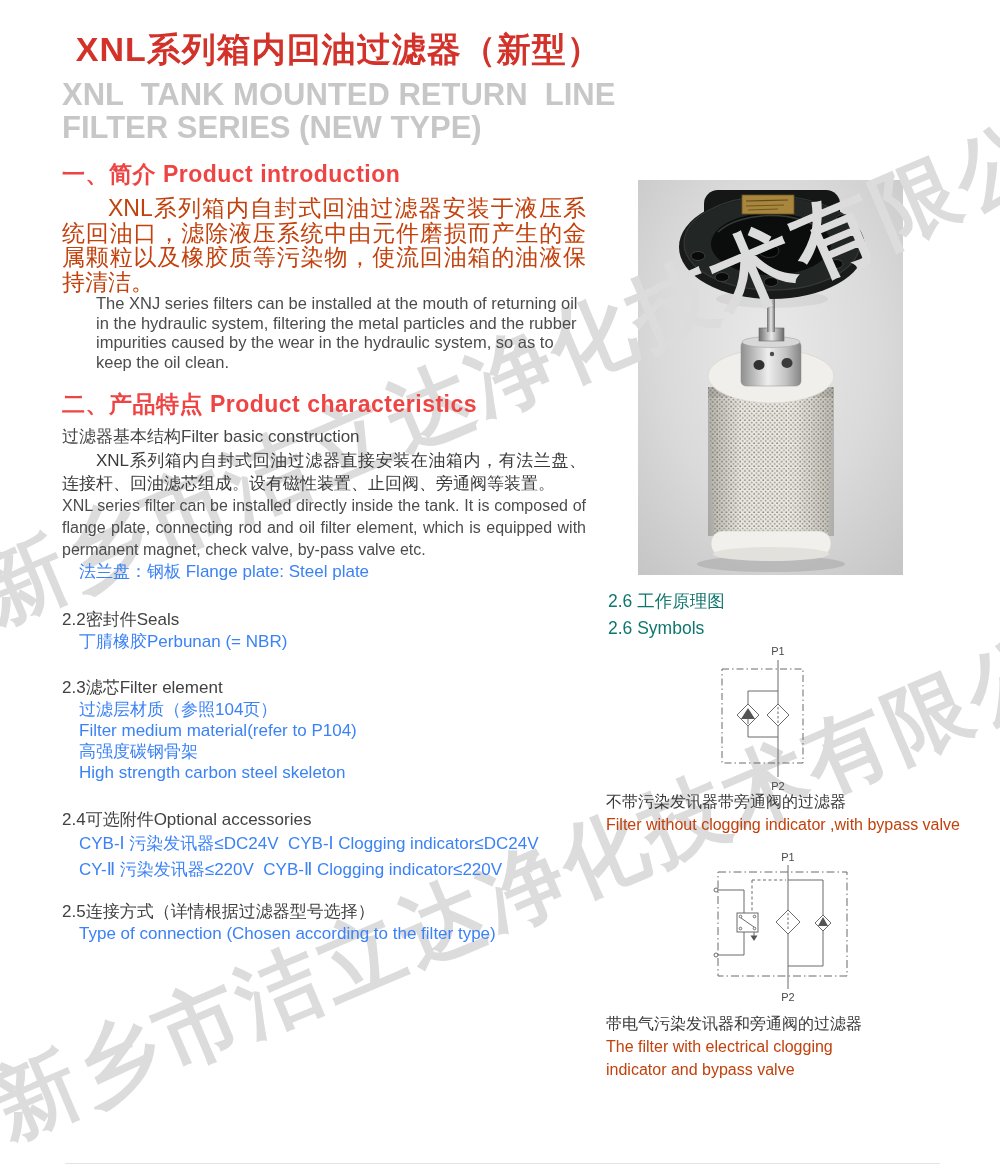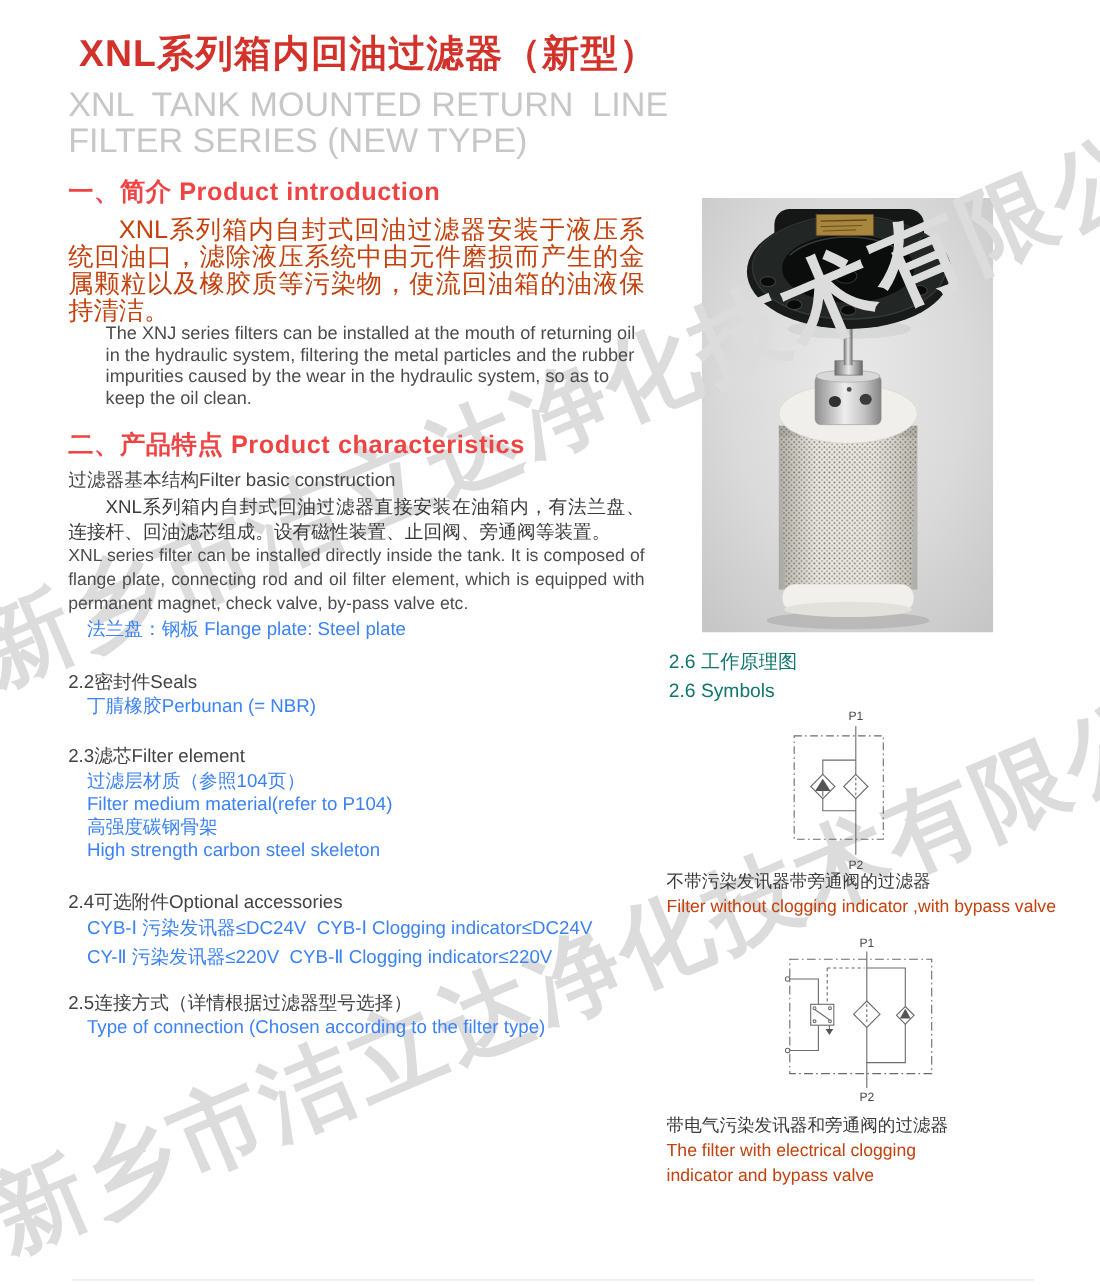--- a/index.html
+++ b/index.html
@@ -18,21 +18,21 @@
   }
   #wm1{left:-14px;top:540px;}
   #wm2{left:-2px;top:1055px;}
   
   #header{position:absolute;left:62px;top:28px;z-index:3;}
   .title-cn{
     font-size:34px;font-weight:bold;color:#d23229;letter-spacing:1px;
     line-height:42px;margin:0;text-align:center;
   }
   .title-en{
-    font-size:31px;font-weight:normal;color:#c7c7c7;letter-spacing:0px;
+    font-size:31px;font-weight:bold;color:#c7c7c7;letter-spacing:0px;
     line-height:33px;margin:0;white-space:pre-wrap;
   }
   .title-en.first{margin-top:8px;}
   
   #col-left{position:absolute;left:62px;top:160px;width:524px;z-index:3;color:#3c3c3c;}
   #col-left h2{
     font-size:23px;line-height:28px;margin:0 0 8px 0;color:#ef4444;
     font-weight:bold;letter-spacing:0.5px;
   }
   #col-left h2.s2{margin-top:18px;margin-bottom:0;}

